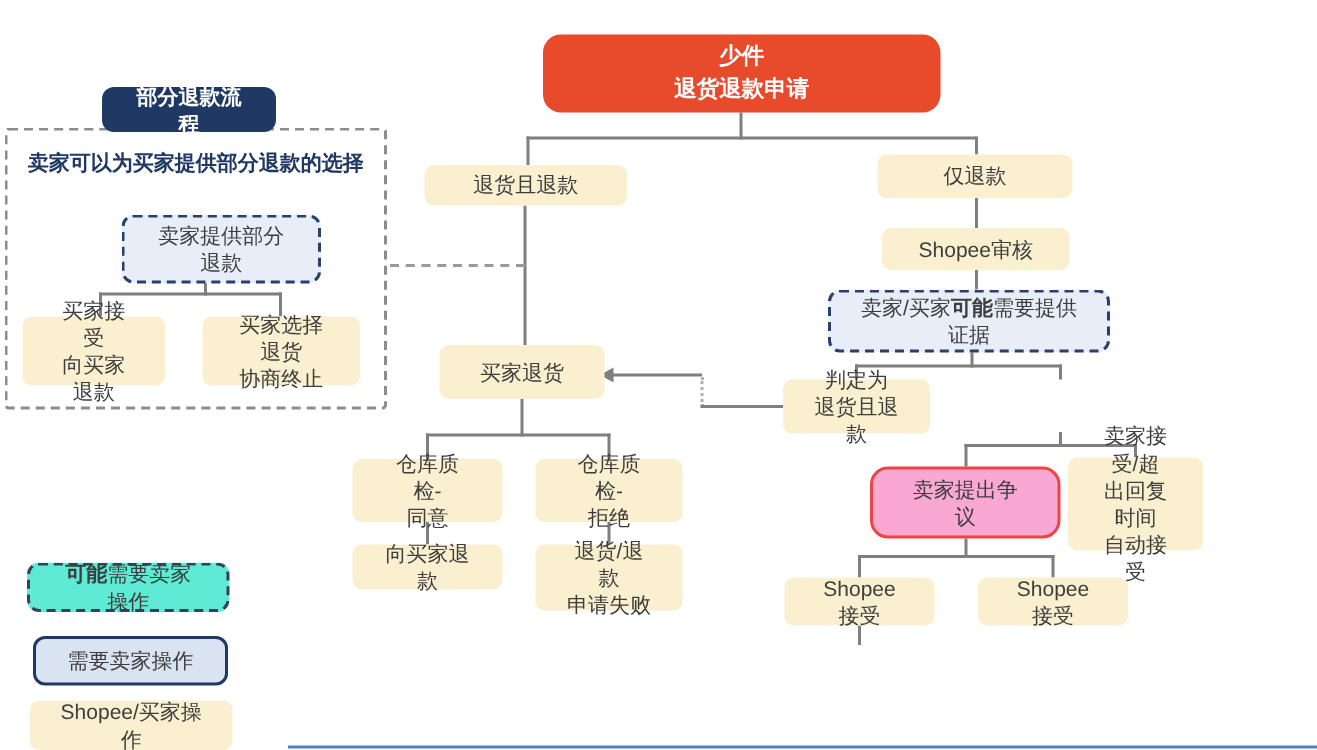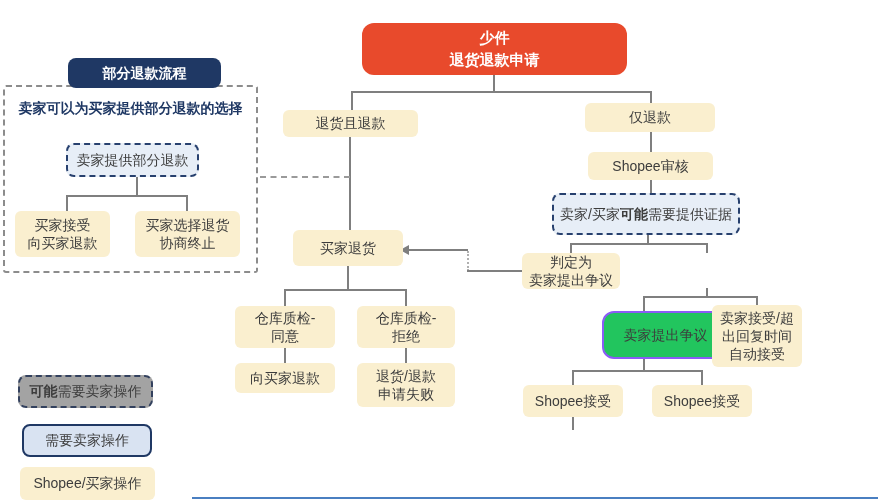--- a/index.html
+++ b/index.html
@@ -3,28 +3,28 @@
 <meta charset="utf-8">
 <style>
   html,body{margin:0;padding:0;background:#ffffff;}
   #canvas{
     position:relative;width:878px;height:500px;background:#ffffff;overflow:hidden;
     font-family:"Liberation Sans","DejaVu Sans",sans-serif;
   }
   .node{
     position:absolute;display:flex;align-items:center;justify-content:center;
     text-align:center;white-space:pre-line;font-size:14px;line-height:1.3;
-    color:#3d3d3d;border-radius:6px;box-sizing:border-box;padding:2px 4px;
+    color:#3d3d3d;border-radius:6px;box-sizing:border-box;padding:2px 20px;
   }
   .yellow{background:#faefcf;}
   .redbox{background:#e84a2c;color:#ffffff;font-weight:bold;border-radius:12px;font-size:15px;line-height:1.45;}
   .navybox{background:#1f3864;color:#ffffff;font-weight:bold;border-radius:8px;}
   .dashblue{background:#e7eef7;border:2px dashed #27406e;border-radius:8px;}
-  .solidblue{background:#22c55e;border:2px solid #8b5cf6;border-radius:12px;margin-left:22px;}
-  .legend-dash{background:#a3a3a3;border:2px dashed #33415e;border-radius:8px;}
+  .solidblue{background:#f9a8d4;border:2px solid #ef4444;border-radius:12px;}
+  .legend-dash{background:#5eead4;border:2px dashed #33415e;border-radius:8px;}
   .legend-solid{background:#d9e3f2;border:2px solid #1f3864;border-radius:8px;}
   .outline-dash{position:absolute;border:2px dashed #8c8c8c;border-radius:3px;box-sizing:border-box;background:transparent;}
   .desc{
     position:absolute;color:#1f3864;font-weight:bold;font-size:14px;text-align:center;line-height:1.2;
   }
   .ln{position:absolute;background:#7f7f7f;}
   .lnh{height:2px;}
   .lnv{width:2px;}
   .lndash{position:absolute;height:0;border-top:2px dashed #9a9a9a;background:none;}
   .lndot{position:absolute;width:0;border-left:2px dotted #b0b0b0;background:none;}
@@ -73,41 +73,41 @@
   <div class="lndot" style="left:467px;top:251px;height:20px"></div>
   <div class="ln lnh" style="left:467px;top:270px;width:55px"></div>
   <div class="arrow-left" style="left:400px;top:245px"></div>
 
   <div class="ln lnv" style="left:136px;top:173px;height:24px"></div>
   <div class="ln lnh" style="left:66px;top:195px;width:122px"></div>
   <div class="ln lnv" style="left:66px;top:195px;height:16px"></div>
   <div class="ln lnv" style="left:186px;top:195px;height:16px"></div>
 
   <div class="outline-dash" style="left:3px;top:85px;width:255px;height:188px"></div>
-  <div class="node navybox" style="left:68px;top:58px;width:153px;height:30px">部分退款流程</div>
+  <div class="node navybox" style="left:68px;top:58px;width:116px;height:30px">部分退款流程</div>
   <div class="desc" style="left:8px;top:100px;width:245px">卖家可以为买家提供部分退款的选择</div>
-  <div class="node dashblue" style="left:66px;top:143px;width:133px;height:34px">卖家提供部分退款</div>
+  <div class="node dashblue" style="left:81px;top:143px;width:133px;height:46px">卖家提供部分退款</div>
   <div class="node yellow" style="left:15px;top:211px;width:95px;height:46px">买家接受
 向买家退款</div>
   <div class="node yellow" style="left:135px;top:211px;width:105px;height:46px">买家选择退货
 协商终止</div>
 
   <div class="node redbox" style="left:362px;top:23px;width:265px;height:52px">少件
 退货退款申请</div>
 
   <div class="node yellow" style="left:283px;top:110px;width:135px;height:27px">退货且退款</div>
   <div class="node yellow" style="left:585px;top:103px;width:130px;height:29px">仅退款</div>
   <div class="node dashblue" style="left:552px;top:193px;width:188px;height:42px">
     <span><span>卖家/买家</span><span class="b">可能</span><span>需要提供证据</span></span>
   </div>
 
   <div class="node yellow" style="left:588px;top:152px;width:125px;height:28px">Shopee审核</div>
 
   <div class="node yellow" style="left:522px;top:253px;width:98px;height:36px">判定为
-卖家提出争议</div>
+退货且退款</div>
 
   <div class="node yellow" style="left:293px;top:230px;width:110px;height:36px">买家退货</div>
 
   <div class="node yellow" style="left:235px;top:306px;width:100px;height:42px">仓库质检-
 同意</div>
   <div class="node yellow" style="left:357px;top:306px;width:98px;height:42px">仓库质检-
 拒绝</div>
   <div class="node yellow" style="left:235px;top:363px;width:100px;height:30px">向买家退款</div>
   <div class="node yellow" style="left:357px;top:363px;width:98px;height:44px">退货/退款
 申请失败</div>

